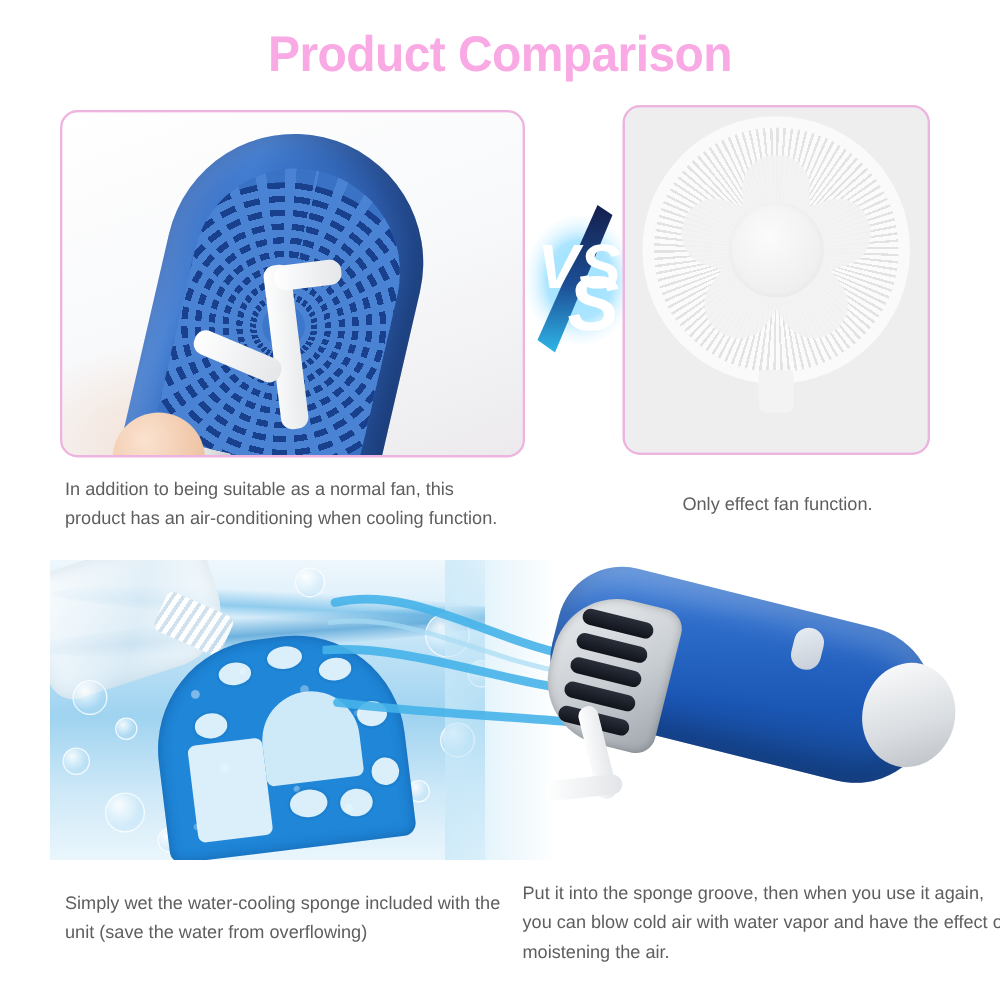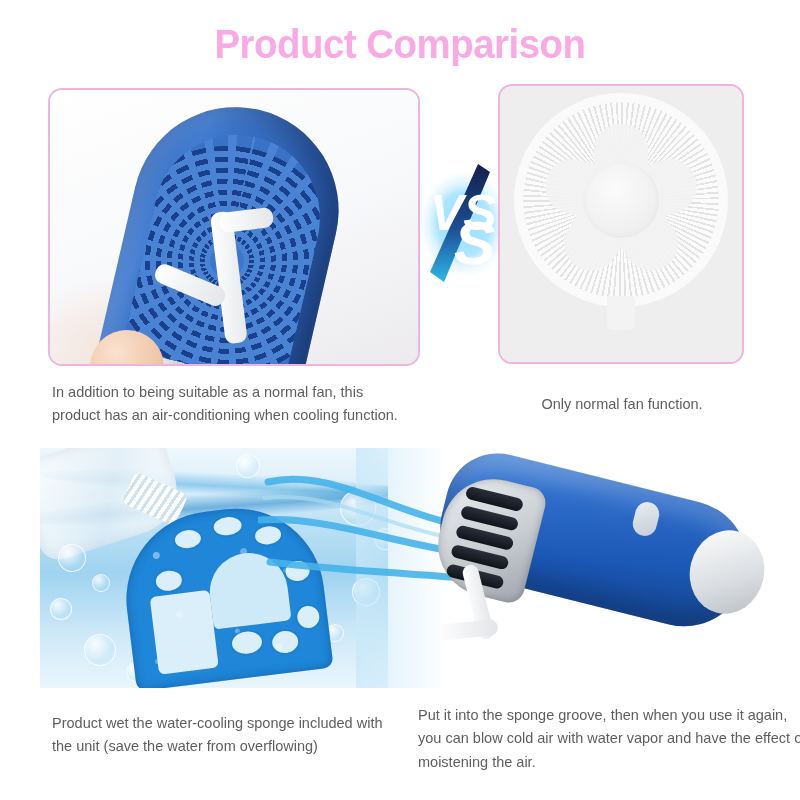--- a/index.html
+++ b/index.html
@@ -534,21 +534,21 @@
       <div class="blade" style="transform:rotate(216deg)"></div>
       <div class="blade" style="transform:rotate(288deg)"></div>
       <div class="hub"></div>
     </div>
     <div id="wfan-neck"></div>
   </div>
 </div>
 
 <div class="caption" id="caption-left">In addition to being suitable as a normal fan, this product has an air-conditioning when cooling function.</div>
 
-<div class="caption" id="caption-right">Only normal fan function.</div>
+<div class="caption" id="caption-right">Only effect fan function.</div>
 
 <div id="bottom-image">
 
   <div id="water-scene">
     <div class="surface2"></div>
     <div class="surface"></div>
     <div class="bottle"></div>
     <div class="bottleneck"></div>
 
     <div class="bub" style="left:18px;  top:96px;  width:26px; height:26px;"></div>
@@ -598,15 +598,15 @@
         <div class="slat" style="top:74px;"></div>
         <div class="slat" style="top:94px;"></div>
       </div>
       <div class="switch"></div>
       <div class="stand"></div>
       <div class="foot"></div>
     </div>
   </div>
 </div>
 
-<div class="caption" id="caption-bottom-left">Product wet the water-cooling sponge included with the unit (save the water from overflowing)</div>
+<div class="caption" id="caption-bottom-left">Simply wet the water-cooling sponge included with the unit (save the water from overflowing)</div>
 
 <div class="caption" id="caption-bottom-right">Put it into the sponge groove, then when you use it again, you can blow cold air with water vapor and have the effect of moistening the air.</div>
 
 </body></html>

